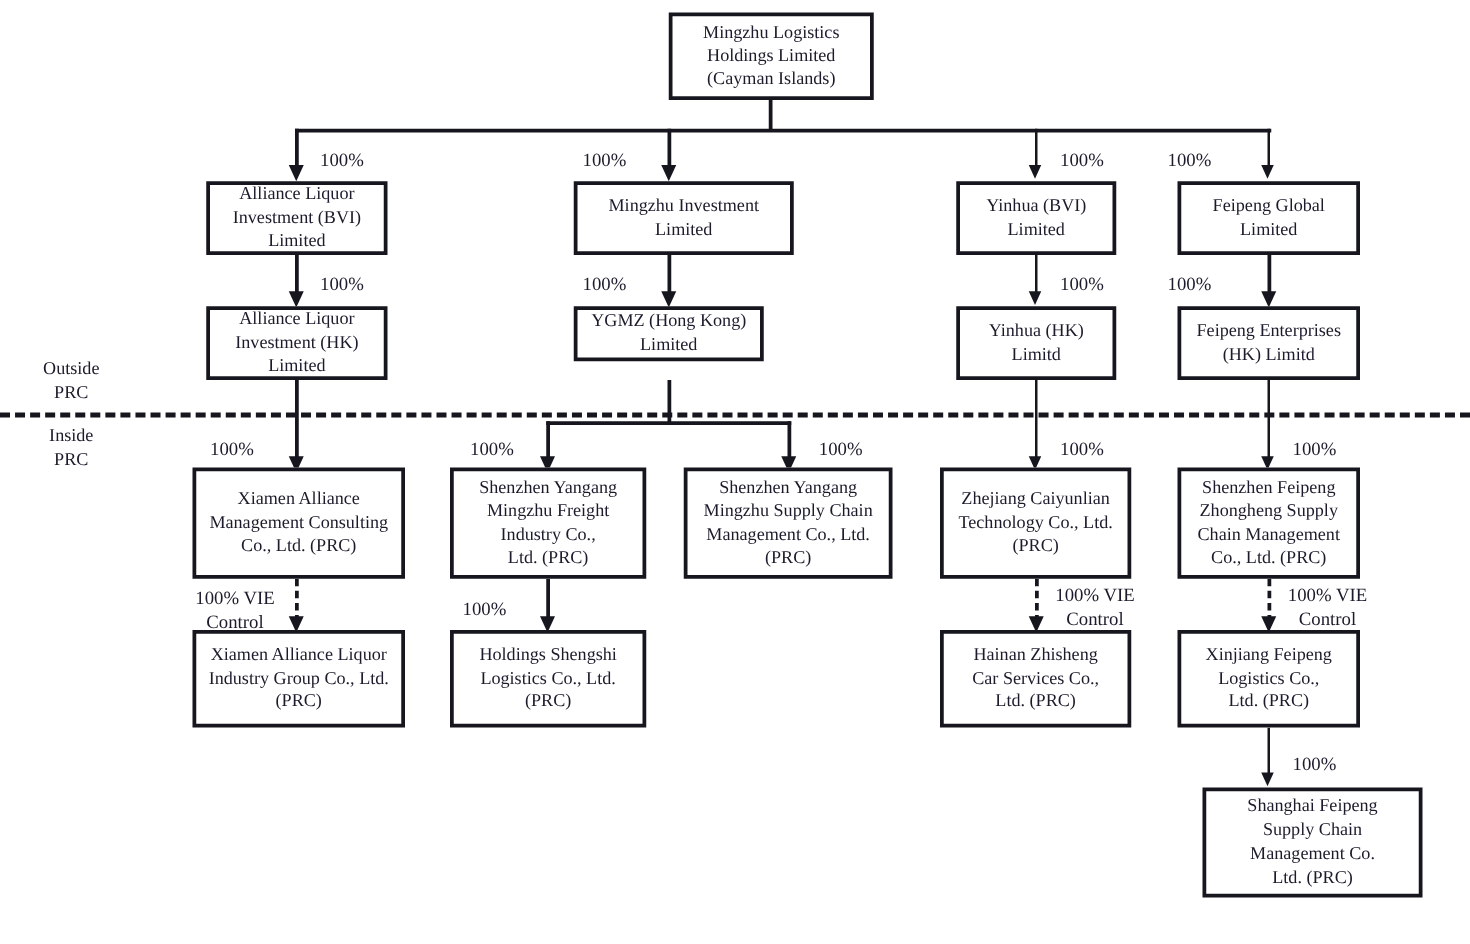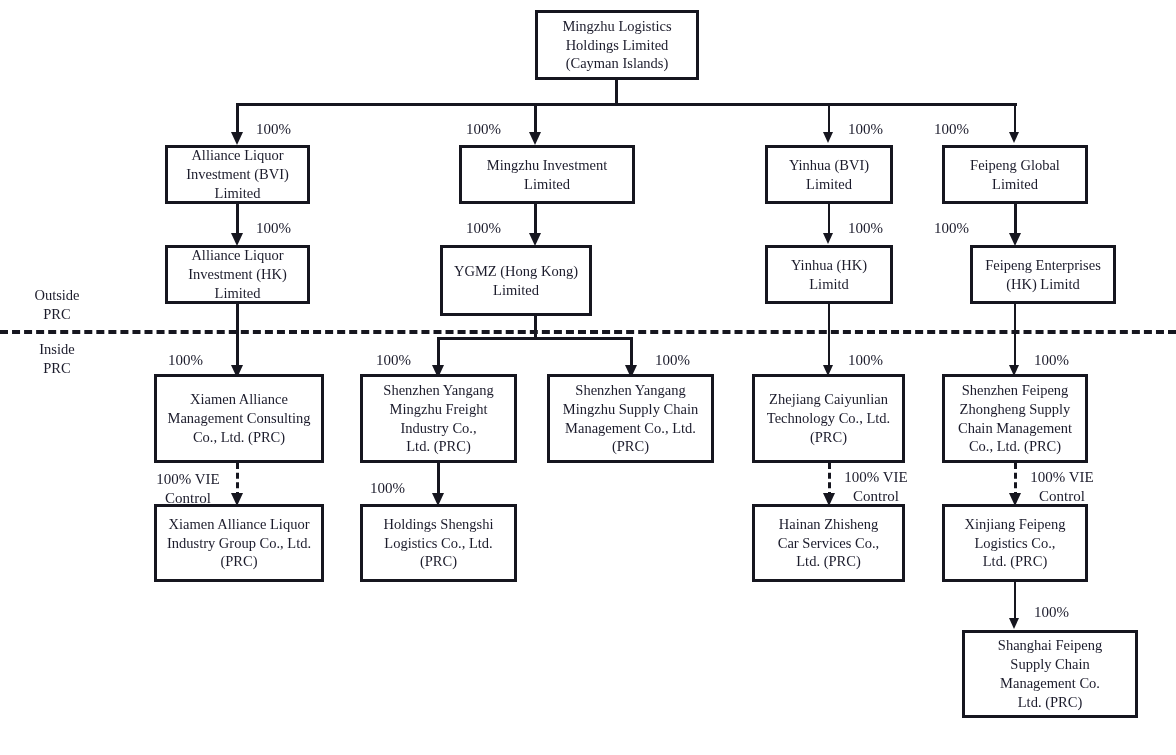--- a/index.html
+++ b/index.html
@@ -136,25 +136,25 @@
   <div class="arrow small" style="left:823px; top:233px;"></div>
   <div class="lbl" style="left:848px; top:219px;">100%</div>
 
   <div class="vline" style="left:1014px; top:204px; height:32px;"></div>
   <div class="arrow" style="left:1009px; top:233px;"></div>
   <div class="lbl" style="left:934px; top:219px;">100%</div>
 
   <div class="box" style="left:165px; top:245px; width:145px; height:59px;">Alliance Liquor
 Investment (HK)
 Limited</div>
-  <div class="box" style="left:440px; top:245px; width:152px; height:71px;">YGMZ (Hong Kong)
+  <div class="box" style="left:459px; top:245px; width:152px; height:44px;">YGMZ (Hong Kong)
 Limited</div>
   <div class="box" style="left:765px; top:245px; width:128px; height:59px;">Yinhua (HK)
 Limitd</div>
-  <div class="box" style="left:942px; top:245px; width:146px; height:59px;margin-left:28px;">Feipeng Enterprises
+  <div class="box" style="left:942px; top:245px; width:146px; height:59px;">Feipeng Enterprises
 (HK) Limitd</div>
 
   <div class="divider" style="top:330px;"></div>
   <div class="side-lbl" style="left:22px; top:286px; width:70px;">Outside
 PRC</div>
   <div class="side-lbl" style="left:22px; top:340px; width:70px;">Inside
 PRC</div>
 
   <div class="vline" style="left:236px; top:304px; height:66px;"></div>
   <div class="arrow" style="left:231px; top:365px;"></div>

